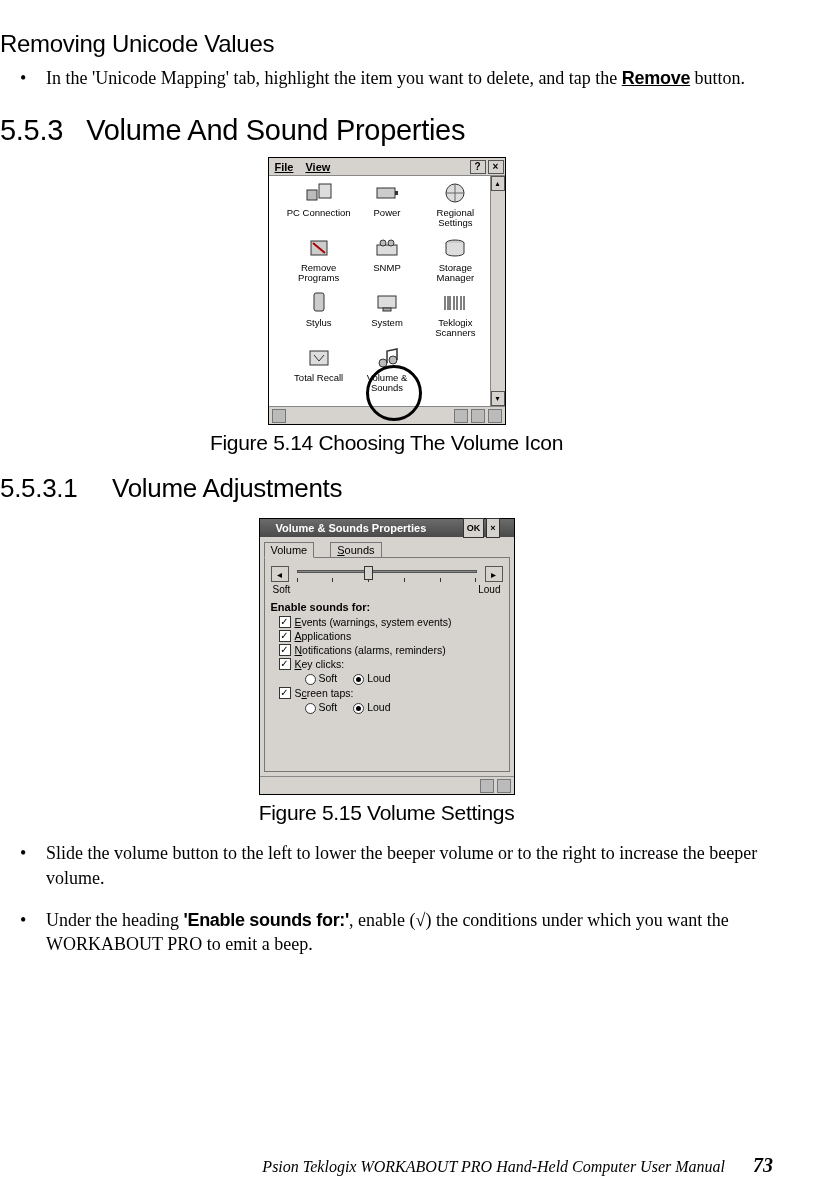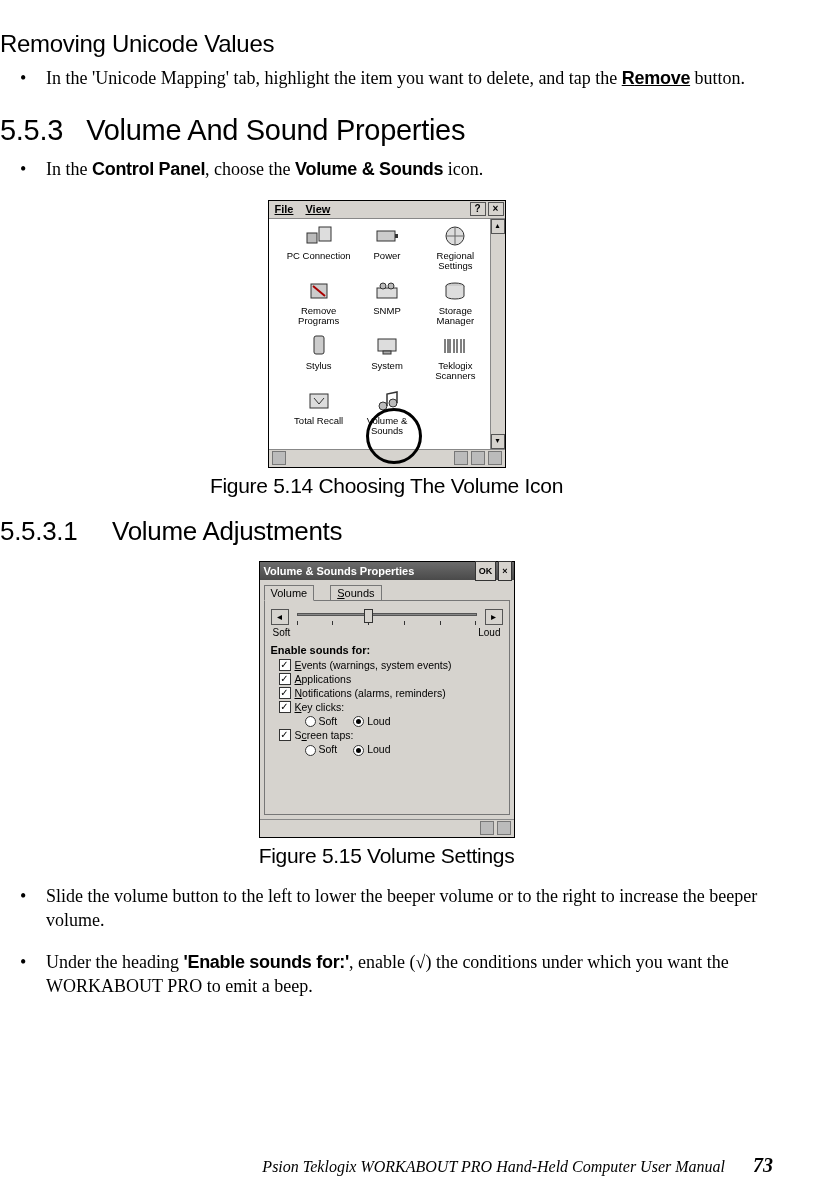--- a/index.html
+++ b/index.html
@@ -183,21 +183,21 @@
     border: 1px solid #000;
     background: #d6d3ce;
   }
   .vs-titlebar {
     height: 18px;
     background: linear-gradient(#6b6b6b,#4a4a4a);
     color: #fff;
     display: flex;
     align-items: center;
     font-weight: bold;
-    padding: 0 2px;
+    padding: 0 14px;
   }
   .vs-titlebar .ttxt { flex: 1; font-size: 11px; padding-left: 2px; white-space: nowrap; font-family: Tahoma, Arial, sans-serif; font-weight: bold; }
   .vs-titlebar .wbtn {
     background: #d6d3ce; color: #000; border: 1px solid #333;
     height: 20px; padding: 0 3px; font-size: 9px; font-weight: bold;
     display: flex; align-items: center; margin-left: 2px;
   }
   .vs-tabs {
     display: flex;
     padding: 4px 4px 0 4px;
@@ -321,23 +321,20 @@
   <div class="h-removing condensed">Removing Unicode Values</div>
 
   <div class="bullet-block">
     <span>In the 'Unicode Mapping' tab, highlight the item you want to delete, and tap the </span><span class="cond-b" style="text-decoration: underline; text-decoration-thickness:1px;"><span style="text-decoration:underline;">R</span>emove</span><span> button.</span>
   </div>
 
   <div class="h553 condensed">
     <span>5.5.3</span>&nbsp;&nbsp;&nbsp;<span>Volume And Sound Properties</span>
   </div>
 
-  <div class="bullet-block">
-    <span>In the </span><span class="cond-b">Control Panel</span><span>, choose the </span><span class="cond-b">Volume &amp; Sounds</span><span> icon.</span>
-  </div>
 
   <div class="win-cp">
     <div class="outer">
       <div class="menubar">
         <span class="menu">File</span>
         <span class="menu">View</span>
         <span class="spacer"></span>
         <span class="btn">?</span>
         <span class="btn">×</span>
       </div>

